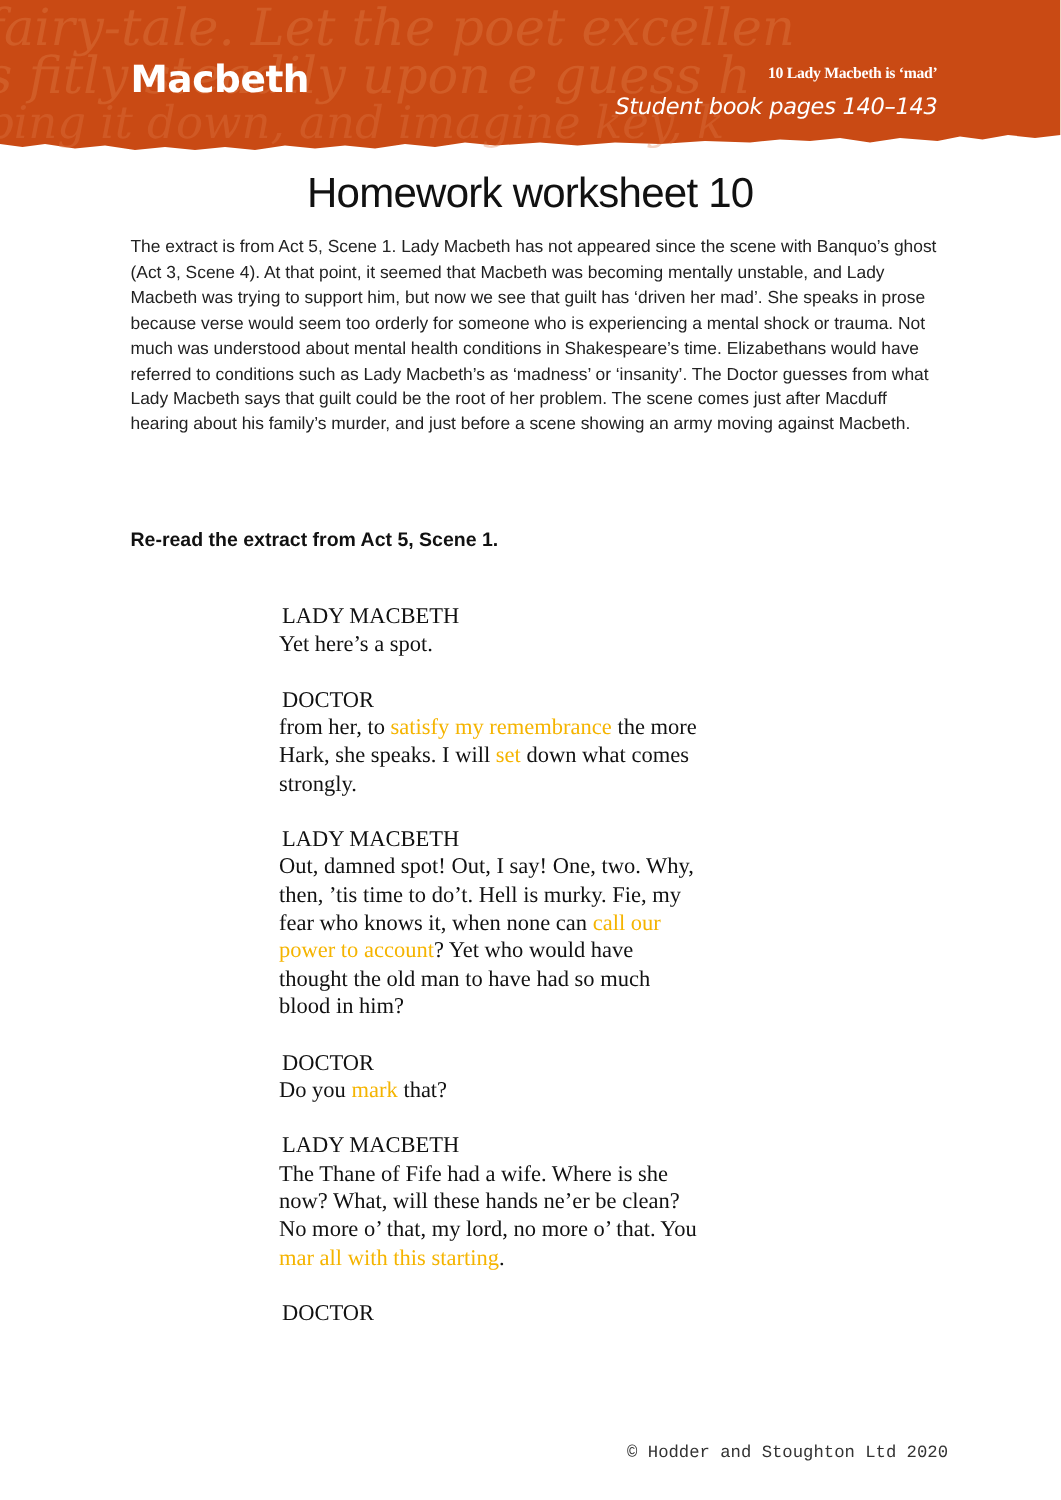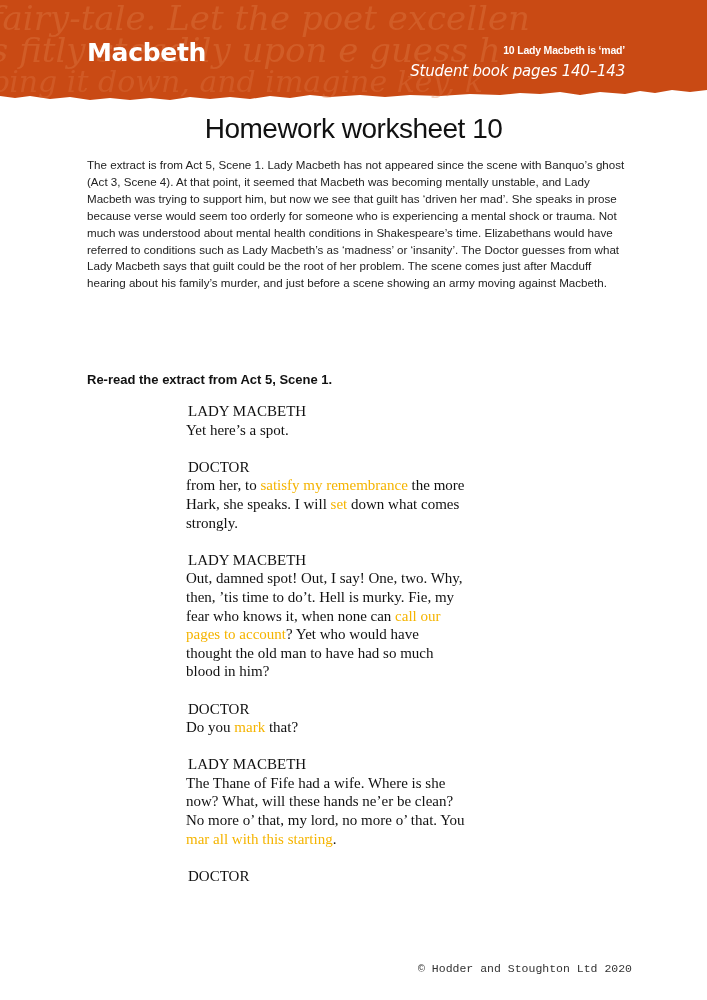--- a/index.html
+++ b/index.html
@@ -1,24 +1,24 @@
 <!DOCTYPE html>
 <html><head>
 <meta charset="utf-8">
 <style>
   html, body { margin:0; padding:0; background:#ffffff; }
   body { width:707px; height:1000px; position:relative; overflow:hidden; font-family:"Liberation Sans", sans-serif; color:#1a1a1a; }
   .header { position:absolute; left:0; top:0; width:707px; height:104px; }
   .header svg { position:absolute; left:0; top:0; }
   .brand { position:absolute; left:87px; top:38px; color:#fff; font-family:"DejaVu Sans", sans-serif; font-weight:bold; font-size:25px; letter-spacing:-0.3px; }
-  .unit-title { position:absolute; right:82px; top:44px; color:#fff; font-family:Liberation Sans, sans-serif; font-weight:bold; font-size:10.5px; letter-spacing:-0.2px; }
+  .unit-title { position:absolute; right:82px; top:44px; color:#fff; font-family:Liberation Serif, serif; font-weight:bold; font-size:10.5px; letter-spacing:-0.2px; }
   .unit-pages { position:absolute; right:82px; top:62px; color:#fff; font-family:"DejaVu Sans", sans-serif; font-style:italic; font-size:15px; letter-spacing:-0.2px; }
   .title { position:absolute; left:0; width:707px; top:113px; text-align:center; font-family:"Liberation Sans", sans-serif; font-size:28px; color:#111; letter-spacing:-0.5px; }
   .intro { position:absolute; left:87px; top:157px; width:545px; font-family:"Liberation Sans", sans-serif; font-size:11.6px; line-height:16.9px; color:#222; }
-  .instruction { position:absolute; left:87px; top:352px; font-family:"Liberation Sans", sans-serif; font-weight:bold; font-size:13px; color:#111;margin-top:20px; }
+  .instruction { position:absolute; left:87px; top:352px; font-family:"Liberation Sans", sans-serif; font-weight:bold; font-size:13px; color:#111; }
   .extract { position:absolute; left:186px; top:402px; width:360px; font-family:Liberation Serif, serif; font-size:15px; line-height:18.6px; color:#111; }
   .speech { margin:0 0 18.6px 0; }
   .speaker { padding-left:2px; display:block; }
   .line { display:block; }
   .hl { color:#F5B400; }
   .footer { position:absolute; right:75px; top:962px; font-family:Liberation Mono, monospace; font-size:11.5px; color:#333; }
 </style>
 </head>
 <body>
 
@@ -51,21 +51,21 @@
       <span class="speaker">DOCTOR</span>
       <span class="line"><span>from her, to </span><span class="hl">satisfy my remembrance</span><span> the more</span></span>
       <span class="line"><span>Hark, she speaks. I will </span><span class="hl">set</span><span> down what comes</span></span>
       <span class="line"><span>strongly.</span></span>
     </div>
     <div class="speech">
       <span class="speaker">LADY MACBETH</span>
       <span class="line"><span>Out, damned spot! Out, I say! One, two. Why,</span></span>
       <span class="line"><span>then, ’tis time to do’t. Hell is murky. Fie, my</span></span>
       <span class="line"><span>fear who knows it, when none can </span><span class="hl">call our</span></span>
-      <span class="line"><span class="hl">pages to account</span><span>? Yet who would have</span></span>
+      <span class="line"><span class="hl">power to account</span><span>? Yet who would have</span></span>
       <span class="line"><span>thought the old man to have had so much</span></span>
       <span class="line"><span>blood in him?</span></span>
     </div>
     <div class="speech">
       <span class="speaker">DOCTOR</span>
       <span class="line"><span>Do you </span><span class="hl">mark</span><span> that?</span></span>
     </div>
     <div class="speech">
       <span class="speaker">LADY MACBETH</span>
       <span class="line"><span>The Thane of Fife had a wife. Where is she</span></span>

